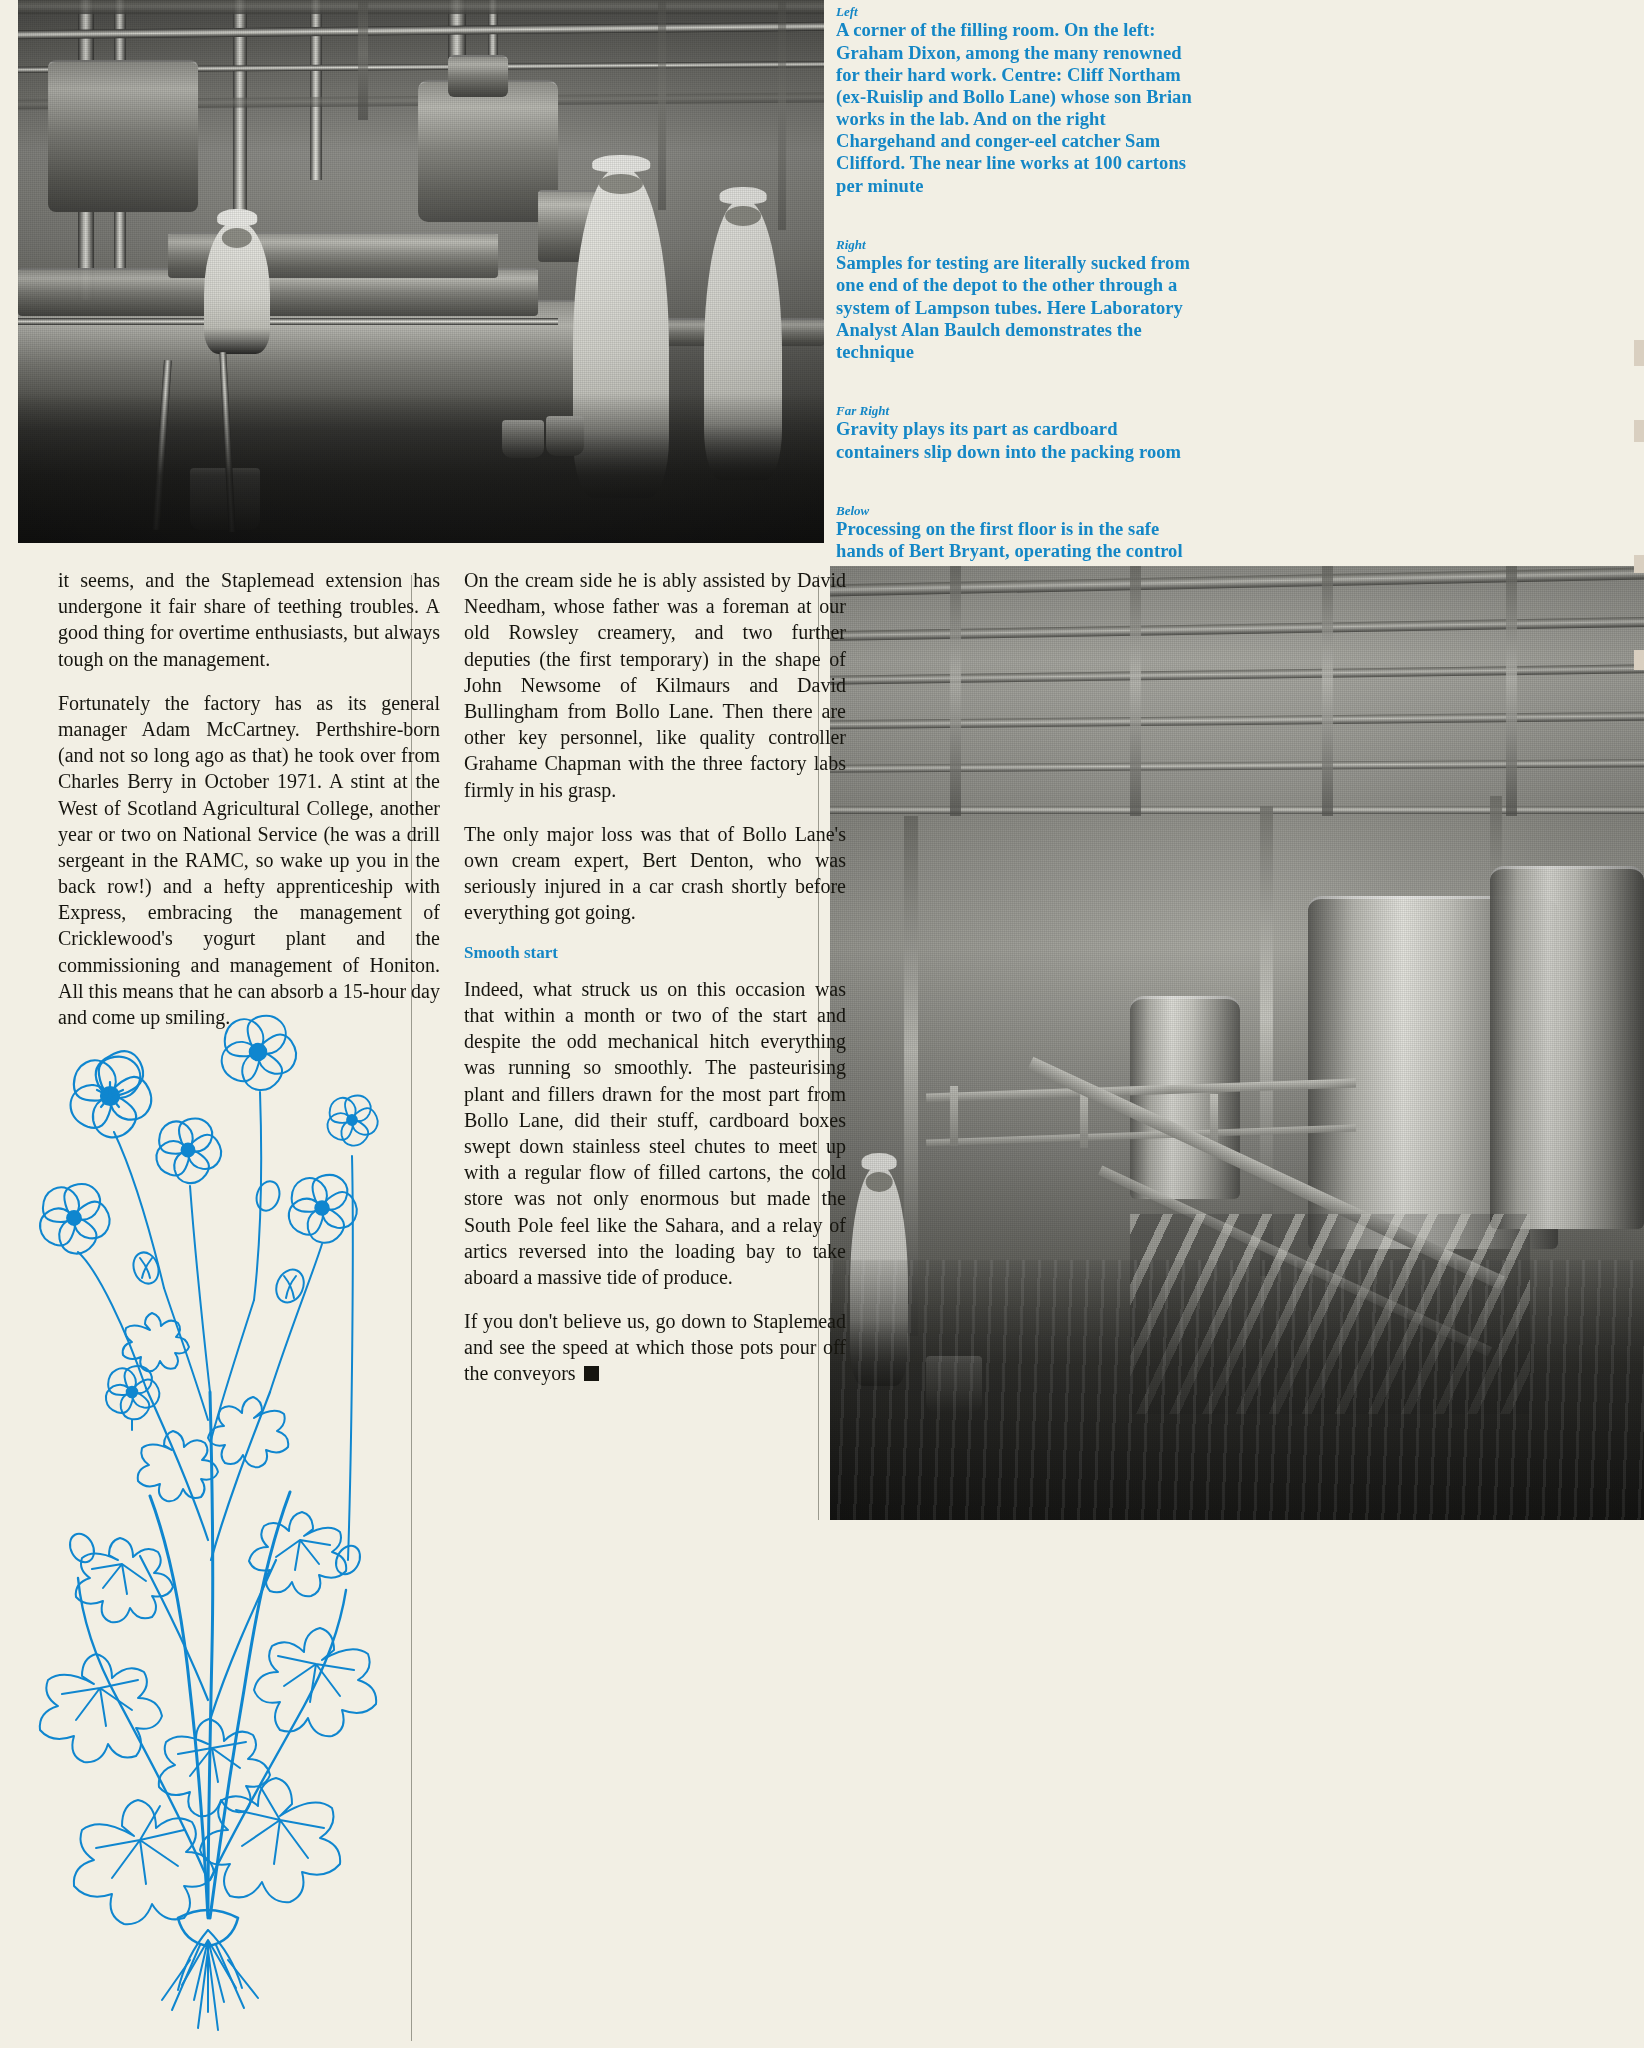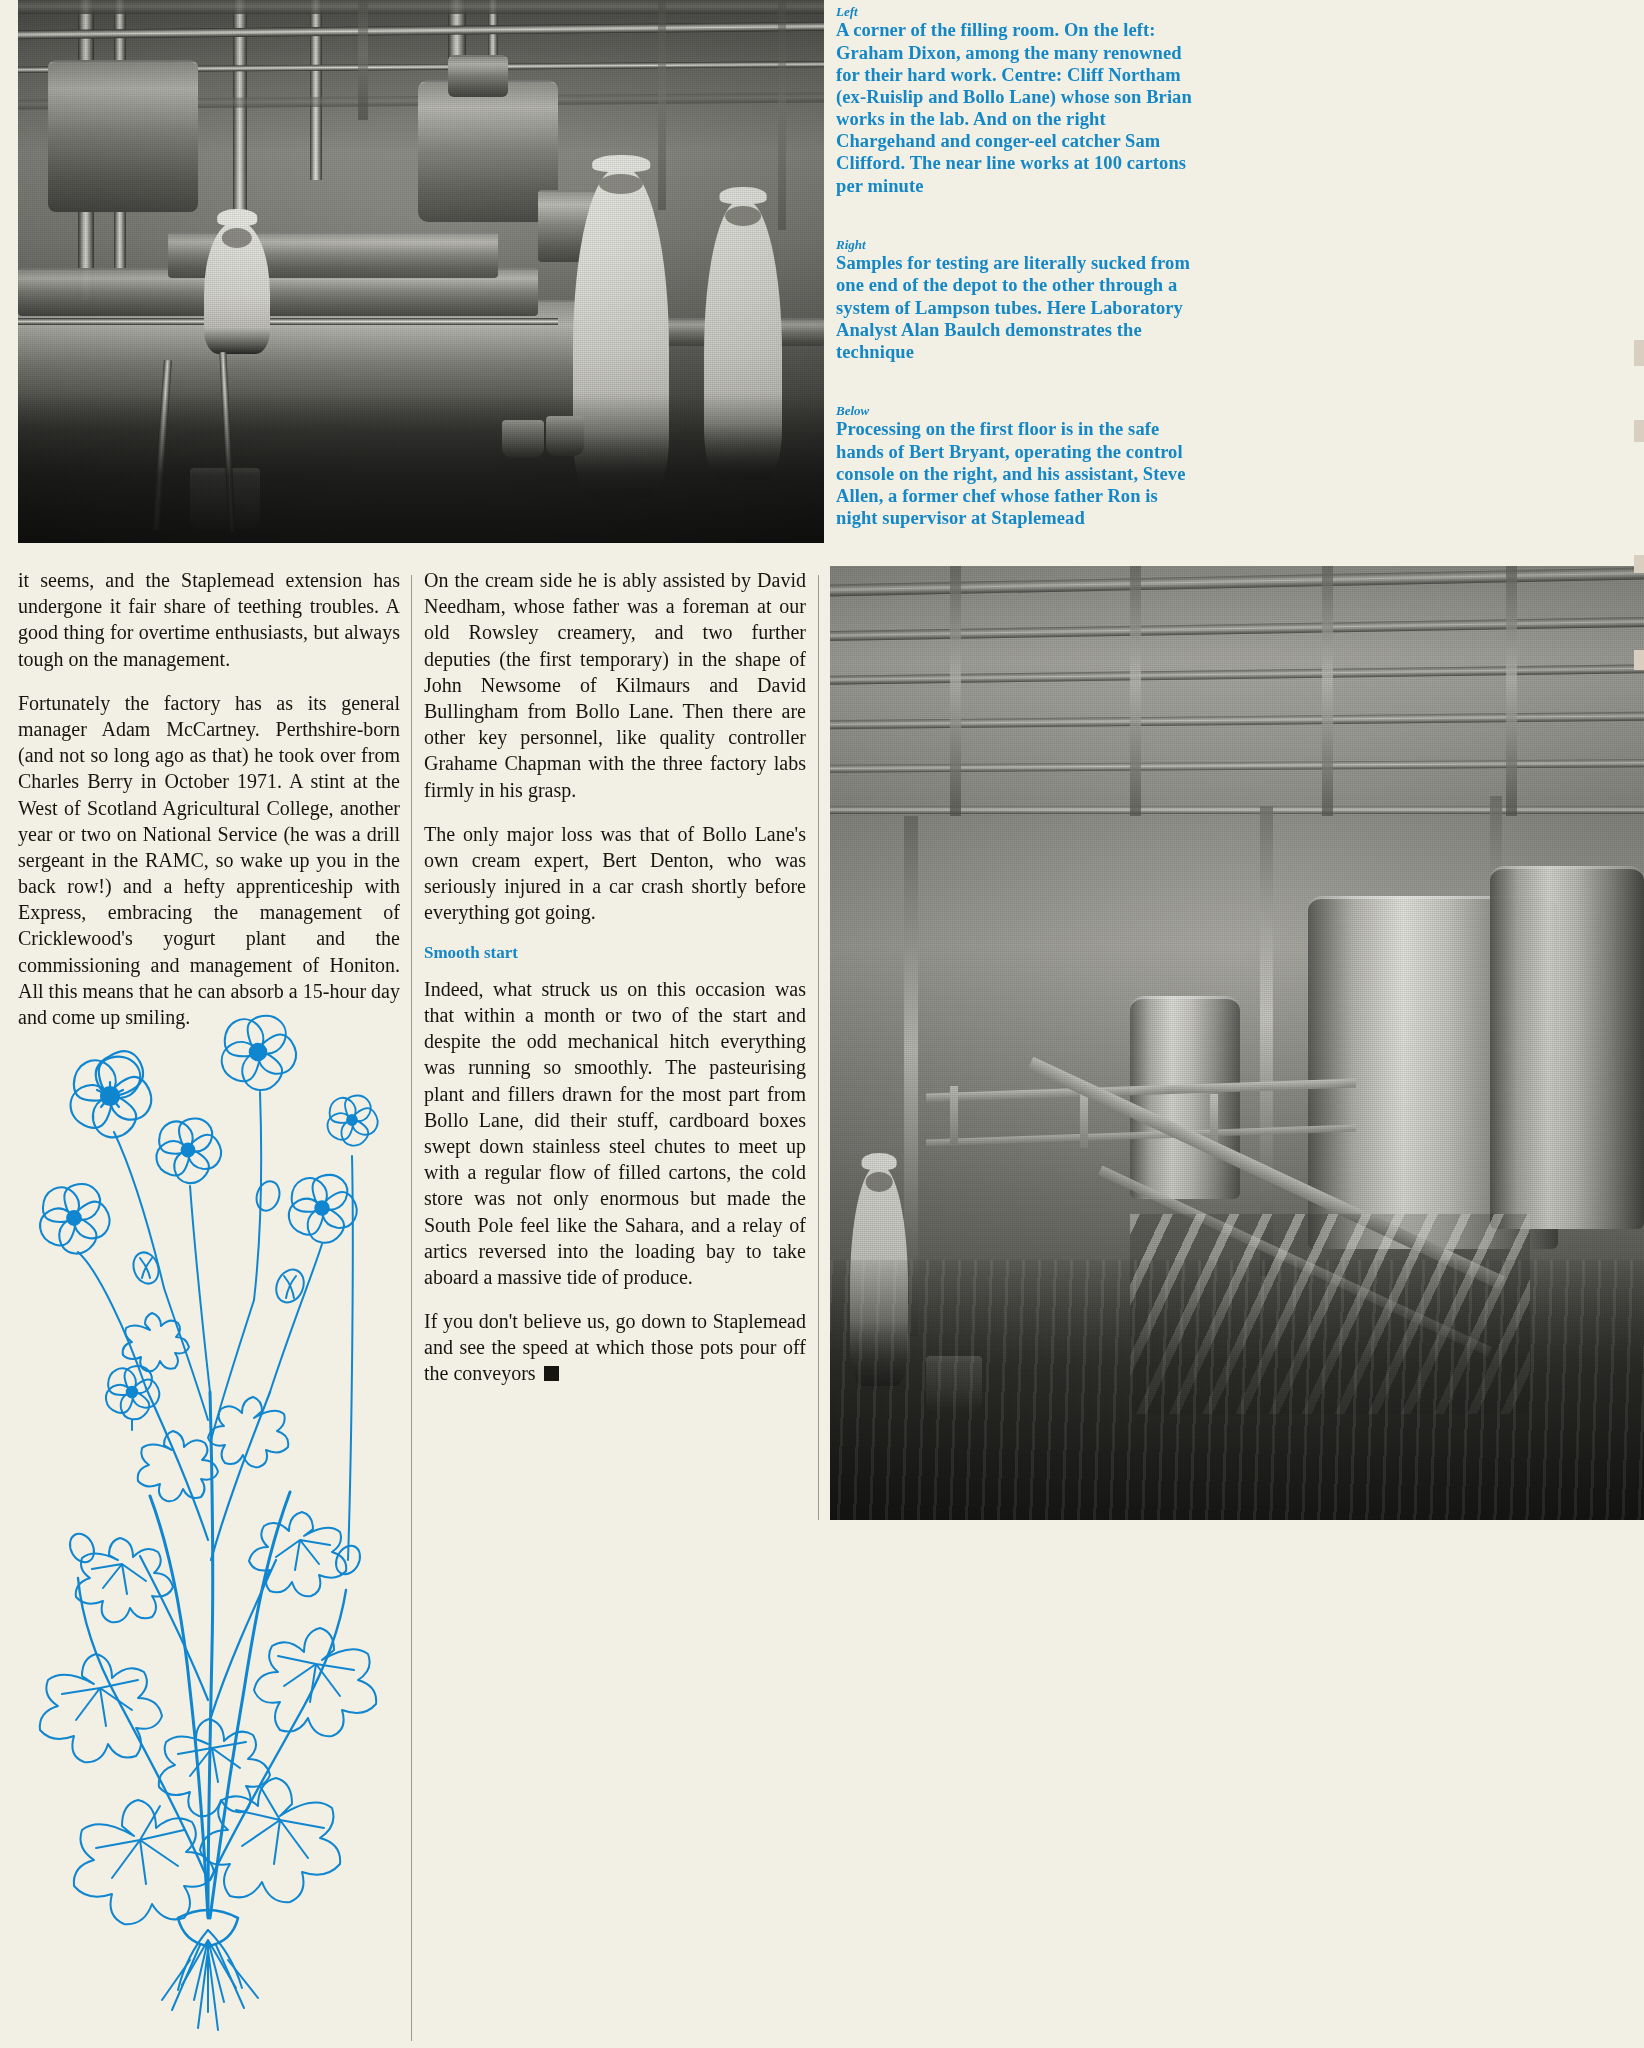--- a/index.html
+++ b/index.html
@@ -55,21 +55,21 @@
     background:repeating-linear-gradient(92deg,rgba(255,255,255,.10) 0 3px,transparent 3px 16px);}
 
   
   #caption-column{position:absolute;left:836px;top:4px;width:368px;}
   .cap-block{margin-bottom:24px;}
   .cap-kicker{color:#1487c6;font-style:italic;font-weight:700;font-size:13px;line-height:1.18;}
   .cap-body{color:#1487c6;font-weight:700;font-size:18.5px;line-height:1.20;letter-spacing:.1px;}
 
   
   .col{position:absolute;font-size:20px;line-height:1.31;color:#16150f;text-align:justify;
-       -webkit-hyphens:auto;hyphens:auto;}
+       -webkit-hyphens:auto;hyphens:auto;margin-left:40px;}
   .col p{margin:0 0 18px 0;}
   #col-left{left:18px;top:567px;width:382px;}
   #col-mid{left:424px;top:567px;width:382px;}
   .subhead{color:#1487c6;font-size:17px;font-weight:700;margin:4px 0 12px 0;line-height:1.2;}
   .endmark{display:inline-block;width:15px;height:15px;background:#16150f;
     vertical-align:-1px;margin-left:8px;}
 
   
   .rule{position:absolute;width:1px;background:#9b9a8e;}
   #rule-1{left:411px;top:575px;height:1466px;}
@@ -147,20 +147,24 @@
     <div class="cap-block">
       <div class="cap-kicker">Left</div>
       <div class="cap-body">A corner of the filling room. On the left: Graham Dixon, among the many renowned for their hard work. Centre: Cliff Northam (ex-Ruislip and Bollo Lane) whose son Brian works in the lab. And on the right Chargehand and conger-eel catcher Sam Clifford. The near line works at 100 cartons per minute</div>
     </div>
 
     <div class="cap-block" style="margin-top:40px;">
       <div class="cap-kicker">Right</div>
       <div class="cap-body">Samples for testing are literally sucked from one end of the depot to the other through a system of Lampson tubes. Here Laboratory Analyst Alan Baulch demonstrates the technique</div>
     </div>
 
+    <div class="cap-block" style="margin-top:40px;">
+      <div class="cap-kicker">Far Right</div>
+      <div class="cap-body">Gravity plays its part as cardboard containers slip down into the packing room</div>
+    </div>
 
     <div class="cap-block" style="margin-top:40px;">
       <div class="cap-kicker">Below</div>
       <div class="cap-body">Processing on the first floor is in the safe hands of Bert Bryant, operating the control console on the right, and his assistant, Steve Allen, a former chef whose father Ron is night supervisor at Staplemead</div>
     </div>
 
   </div>
 
   <div class="photo" id="photo-processing-floor">
 

